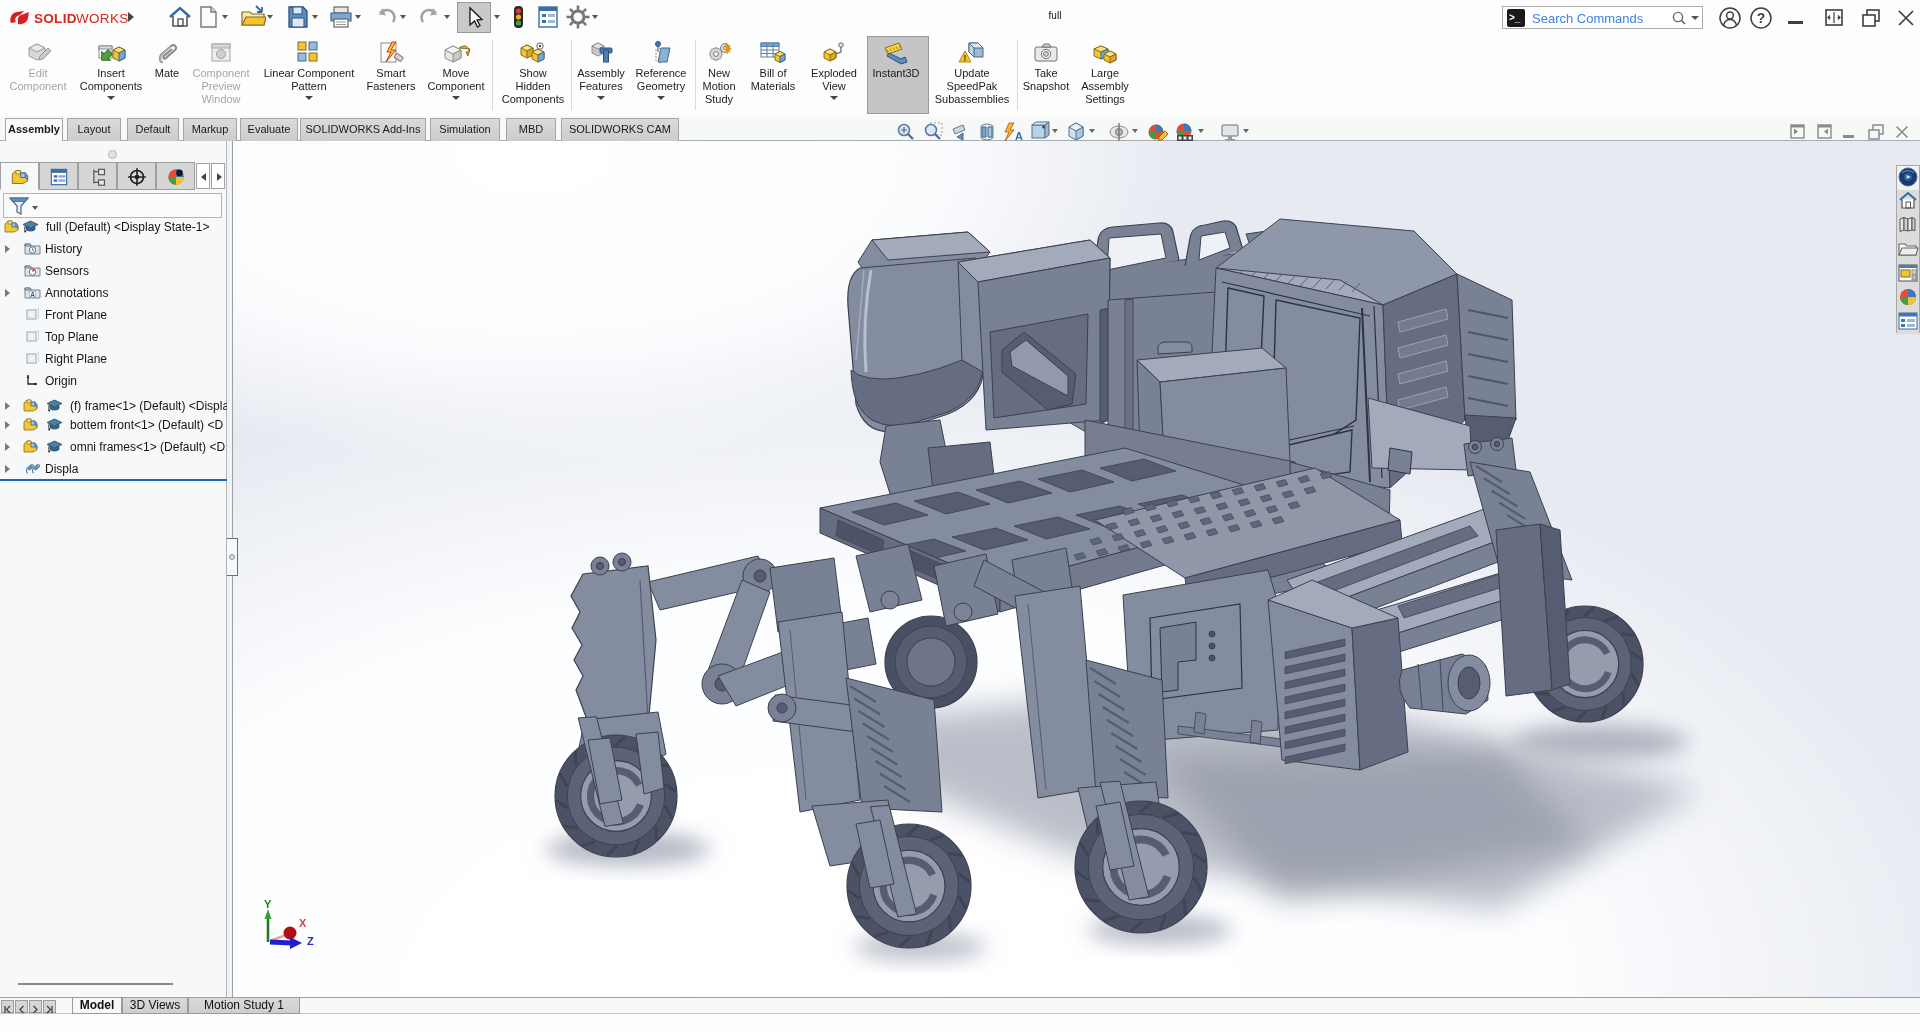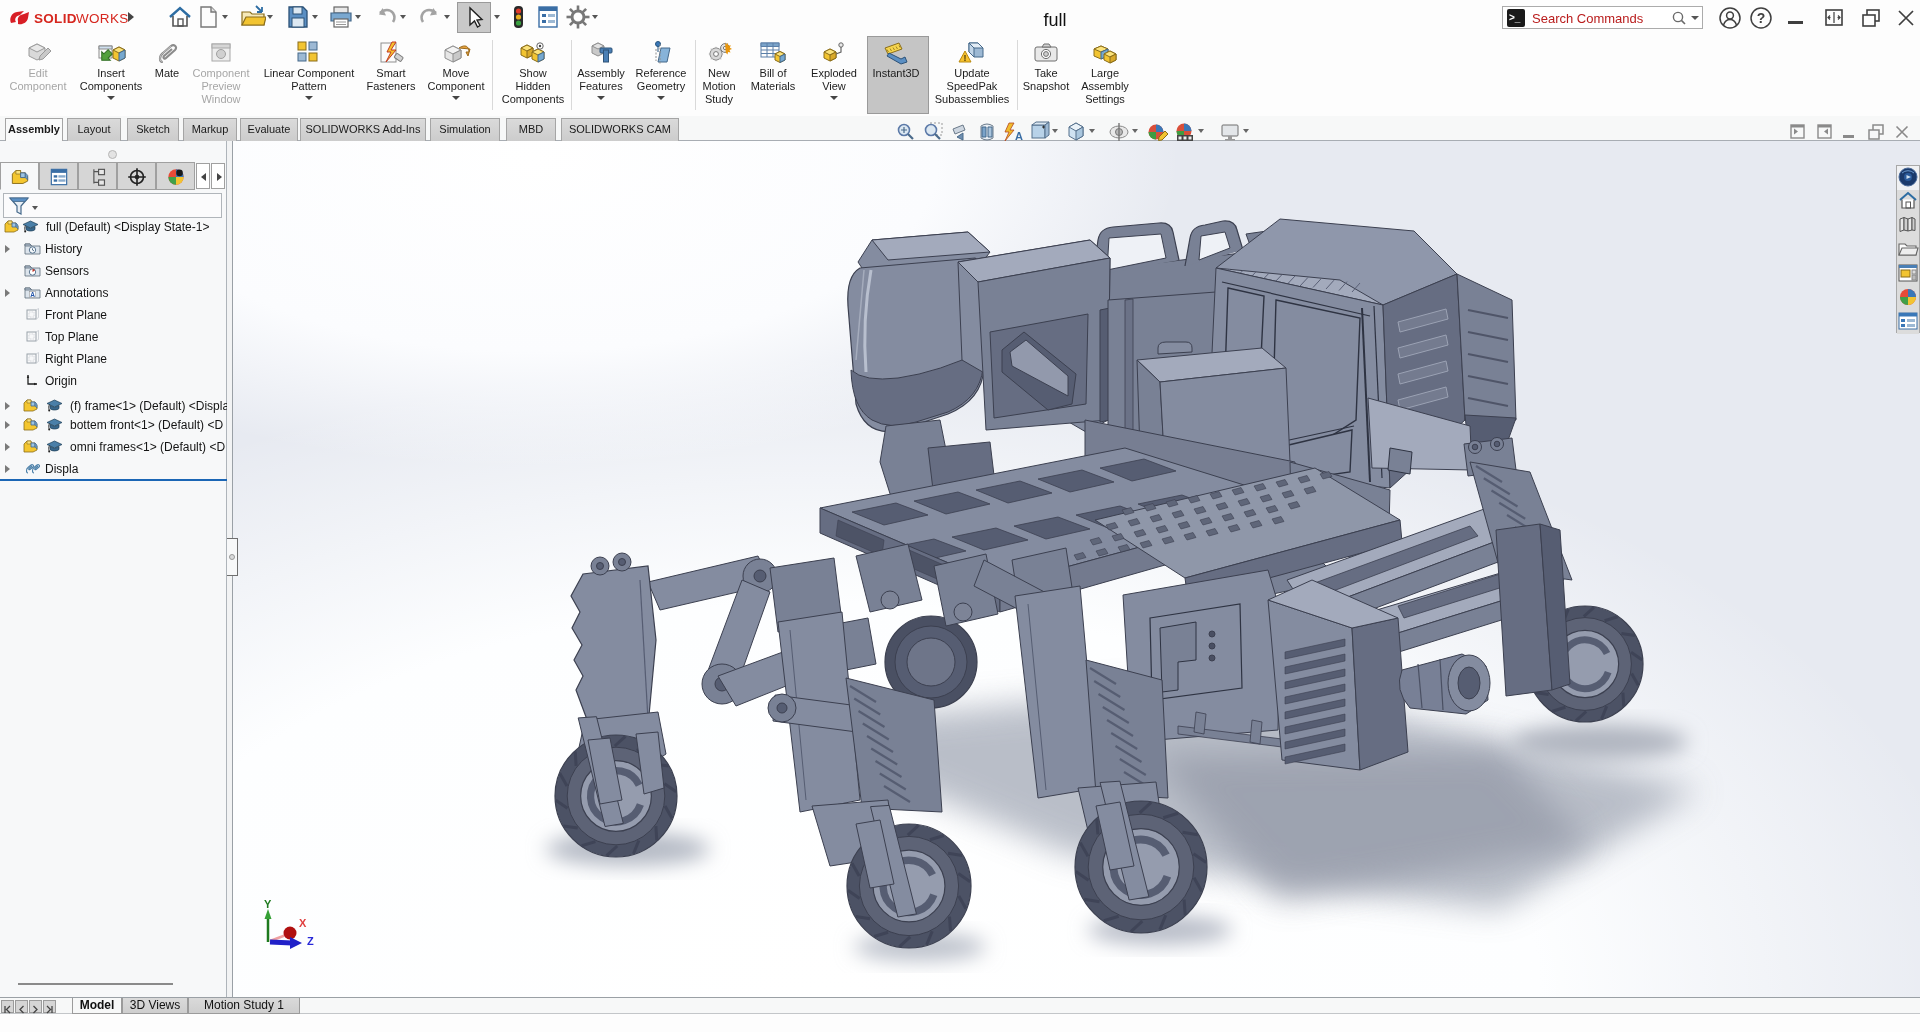--- a/index.html
+++ b/index.html
@@ -2,24 +2,24 @@
 <html><head>
 <meta charset="utf-8">
 <style>
 * { margin:0; padding:0; box-sizing:border-box; }
 html,body { width:1920px; height:1032px; overflow:hidden; font-family:"Liberation Sans", sans-serif; background:#fff; }
 .abs { position:absolute; }
 #app { position:relative; width:1920px; height:1032px; background:#fdfdfd; }
 
 
 #titlebar { position:absolute; left:0; top:0; width:1920px; height:36px; background:#fdfdfd; }
-#doctitle { position:absolute; top:10px; left:960px; width:190px; text-align:center; font-size:18px; color:#111; }
+#doctitle { position:absolute; top:10px; left:960px; width:190px; text-align:center; font-size:10px; color:#111; }
 #searchbox { position:absolute; left:1502px; top:6px; width:201px; height:23px; background:#fff; border:1px solid #ababab; }
 #searchbox .term { position:absolute; left:4px; top:2px; width:18px; height:18px; background:#1a1a1a; border-radius:2px; color:#fff; font-size:10px; font-weight:bold; line-height:18px; padding-left:2px; }
-#searchbox .ph { position:absolute; left:29px; top:4px; font-size:13px; color:#b91c1c; }
+#searchbox .ph { position:absolute; left:29px; top:4px; font-size:13px; color:#3b82f6; }
 .tdarr { position:absolute; width:0; height:0; border-left:3.5px solid transparent; border-right:3.5px solid transparent; border-top:4px solid #555; }
 
 
 #ribbon { position:absolute; left:0; top:36px; width:1920px; height:80px; background:#fdfdfd; }
 .rbtn { position:absolute; top:2px; text-align:center; font-size:11px; line-height:13px; color:#1c1c1c; }
 .rbtn .ric { display:block; margin:2px auto 1px auto; width:30px; height:26px; }
 .rbtn.dis { color:#a6a6a6; }
 .rarr { display:block; margin:3px auto 0 auto; width:0; height:0; border-left:4px solid transparent; border-right:4px solid transparent; border-top:4px solid #444; }
 .rsep { position:absolute; top:4px; width:1px; height:70px; background:#d9d9d9; }
 #instantbg { position:absolute; left:867px; top:0px; width:62px; height:78px; background:#c5c5c5; border:1px solid #9a9a9a; }
@@ -299,21 +299,21 @@
 <div class="rsep" style="left:492px"></div>
 <div class="rsep" style="left:571px"></div>
 <div class="rsep" style="left:695px"></div>
 <div class="rsep" style="left:1017px"></div>
 
 </div>
 
 <div id="tabrow">
 <div class="ctab active" style="left:5px;width:58px">Assembly</div>
 <div class="ctab" style="left:67px;width:54px">Layout</div>
-<div class="ctab" style="left:127px;width:52px">Sketch</div>
+<div class="ctab" style="left:127px;width:52px">Default</div>
 <div class="ctab" style="left:183px;width:54px">Markup</div>
 <div class="ctab" style="left:240px;width:58px">Evaluate</div>
 <div class="ctab" style="left:300px;width:126px">SOLIDWORKS Add-Ins</div>
 <div class="ctab" style="left:430px;width:70px">Simulation</div>
 <div class="ctab" style="left:506px;width:50px">MBD</div>
 <div class="ctab" style="left:561px;width:118px">SOLIDWORKS CAM</div>
 </div>
 
 <div id="viewport">
 <svg class="abs" style="left:0px;top:0px" width="1692" height="856" viewBox="228 141 1692 856">

